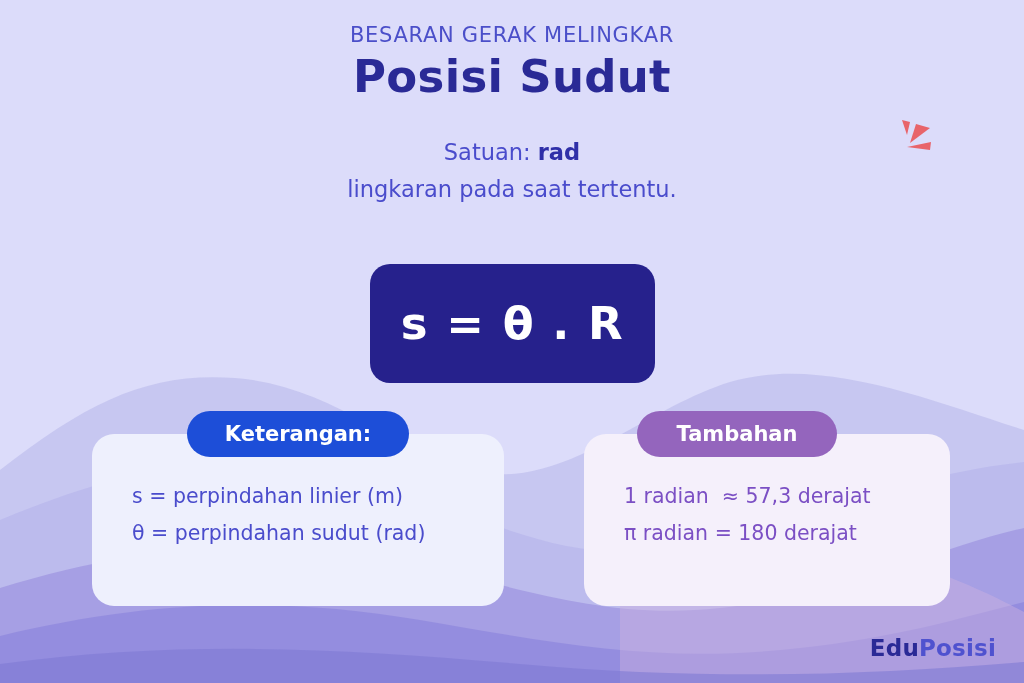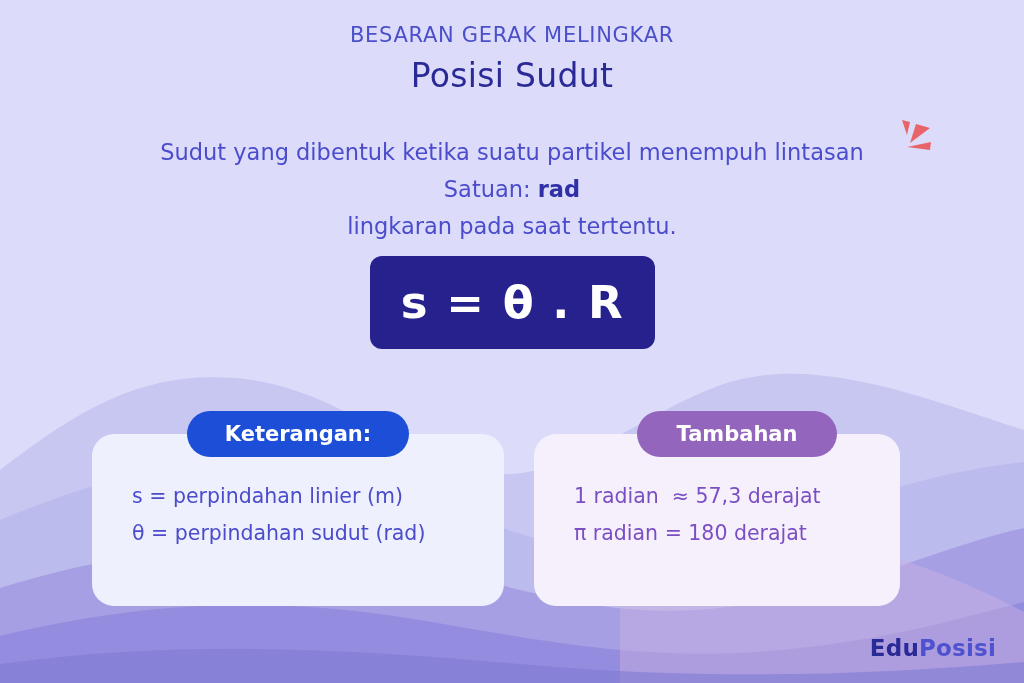--- a/index.html
+++ b/index.html
@@ -40,24 +40,24 @@
   }
   .eyebrow {
     font-family: "DejaVu Sans", sans-serif;
     font-size: 21px;
     font-weight: normal;
     letter-spacing: 0.7px;
     color: #4b4fc9;
     line-height: 1.1;
   }
   .title {
-    margin-top: 10px;
+    margin-top: 4px;
     font-family: "DejaVu Sans", sans-serif;
-    font-size: 33px;
-    font-weight: normal;
+    font-size: 45px;
+    font-weight: bold;
     letter-spacing: 0.3px;
     color: #2a2a96;
     line-height: 1.15;
   }
 
   
   .desc {
     position: absolute;
     top: 134px;
     left: 92px;
@@ -81,25 +81,25 @@
     top: 116px;
     width: 46px;
     height: 42px;
     z-index: 4;
   }
 
   
   .formula-box {
     position: absolute;
     left: 370px;
-    top: 256px;
+    top: 264px;
     width: 285px;
-    height: 93px;
+    height: 119px;
     background: #26218c;
-    border-radius: 12px;
+    border-radius: 20px;
     display: flex;
     align-items: center;
     justify-content: center;
     z-index: 3;
   }
   .formula-text {
     color: #ffffff;
     font-size: 45px;
     font-weight: bold;
     letter-spacing: 1.5px;
@@ -113,21 +113,21 @@
     z-index: 2;
   }
   .card-left {
     left: 92px;
     top: 434px;
     width: 412px;
     height: 172px;
     background: #eef0fd;
   }
   .card-right {
-    left: 534px;
+    left: 584px;
     top: 434px;
     width: 366px;
     height: 172px;
     background: #f5f0fb;
   }
   .card-body {
     padding: 44px 17px 0 40px;
     font-size: 20.5px;
     line-height: 37px;
   }
@@ -198,21 +198,20 @@
     <path d="M0 664 C 180 640 340 648 520 664 C 700 680 860 676 1024 662
              L1024 683 L0 683 Z" fill="#7f79d4" opacity="0.6"></path>
   </svg>
 
   <div class="header">
     <div class="eyebrow">BESARAN GERAK MELINGKAR</div>
     <div class="title">Posisi Sudut</div>
   </div>
 
   <div class="desc">
-    <div>Sudut yang dibentuk ketika suatu partikel menempuh lintasan</div>
     <div>
       <span class="unit-label">Satuan:</span>
       <span class="unit-value">rad</span>
     </div>
     <div>lingkaran pada saat tertentu.</div>
   </div>
 
   <svg class="sparkle" viewBox="0 0 46 42">
     <path d="M6 4 L14 6 L11 19 Z" fill="#e8646a"></path>
     <path d="M20 8 L34 12 L14 27 Z" fill="#e8646a"></path>

